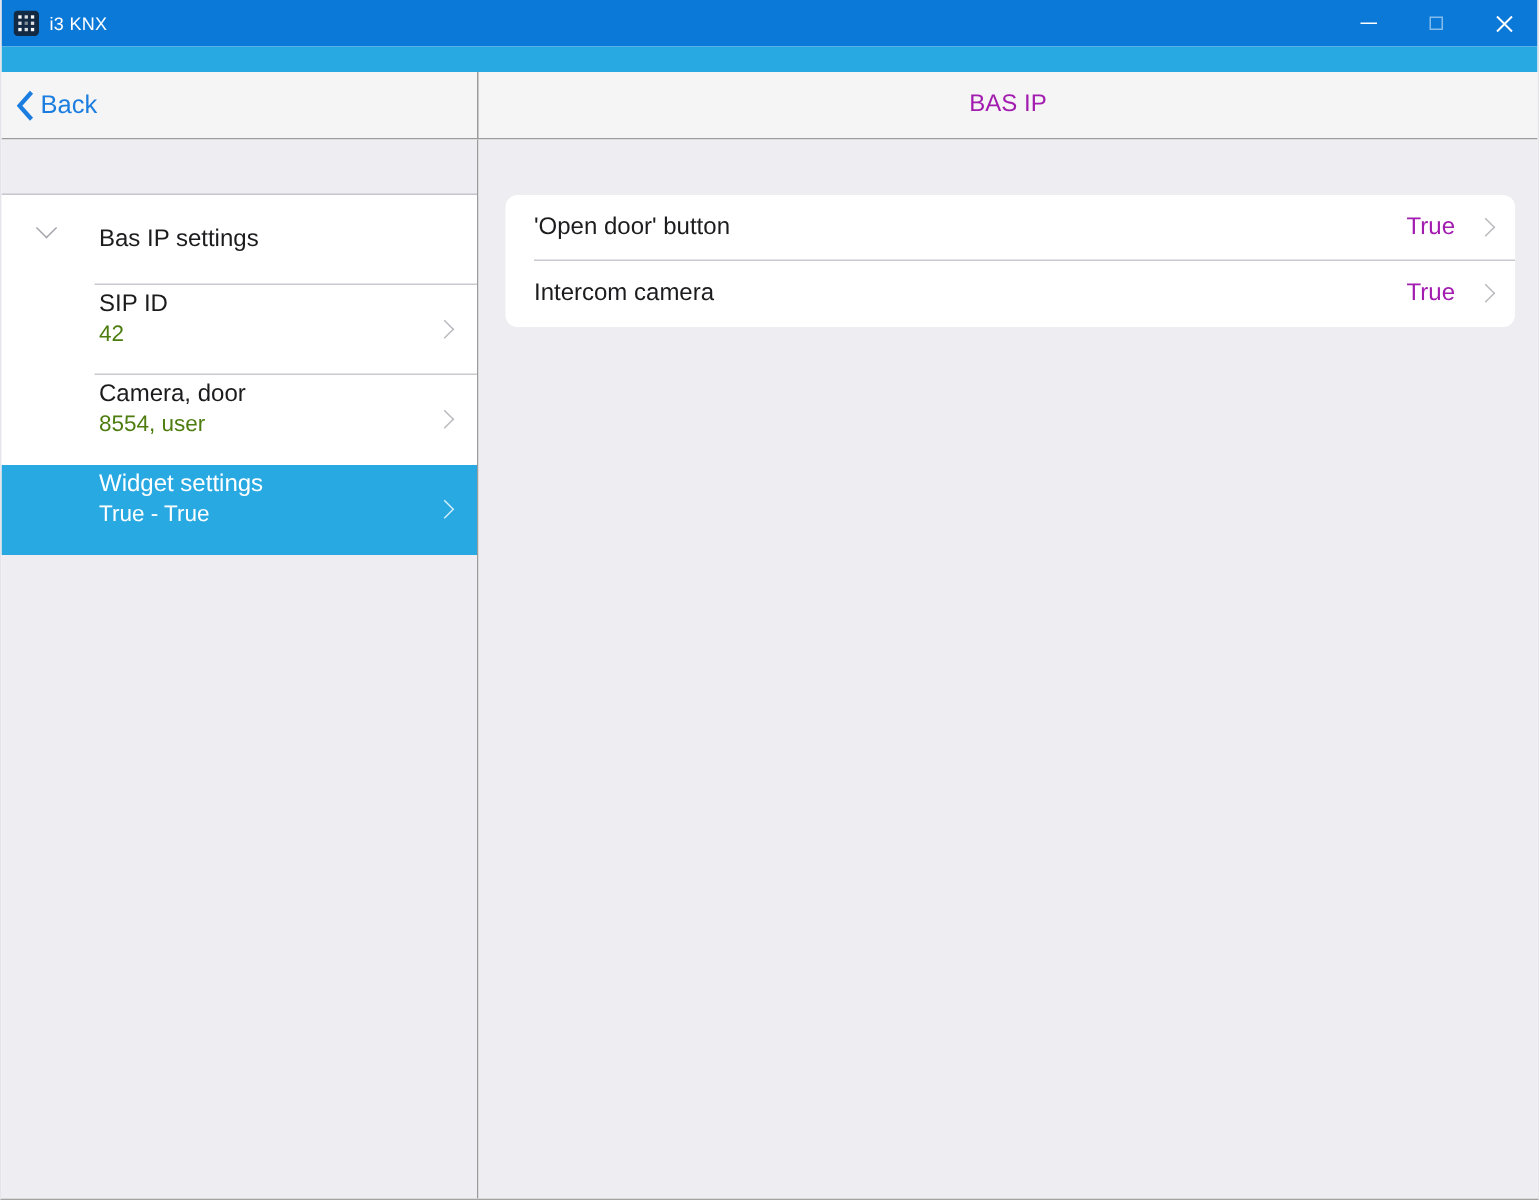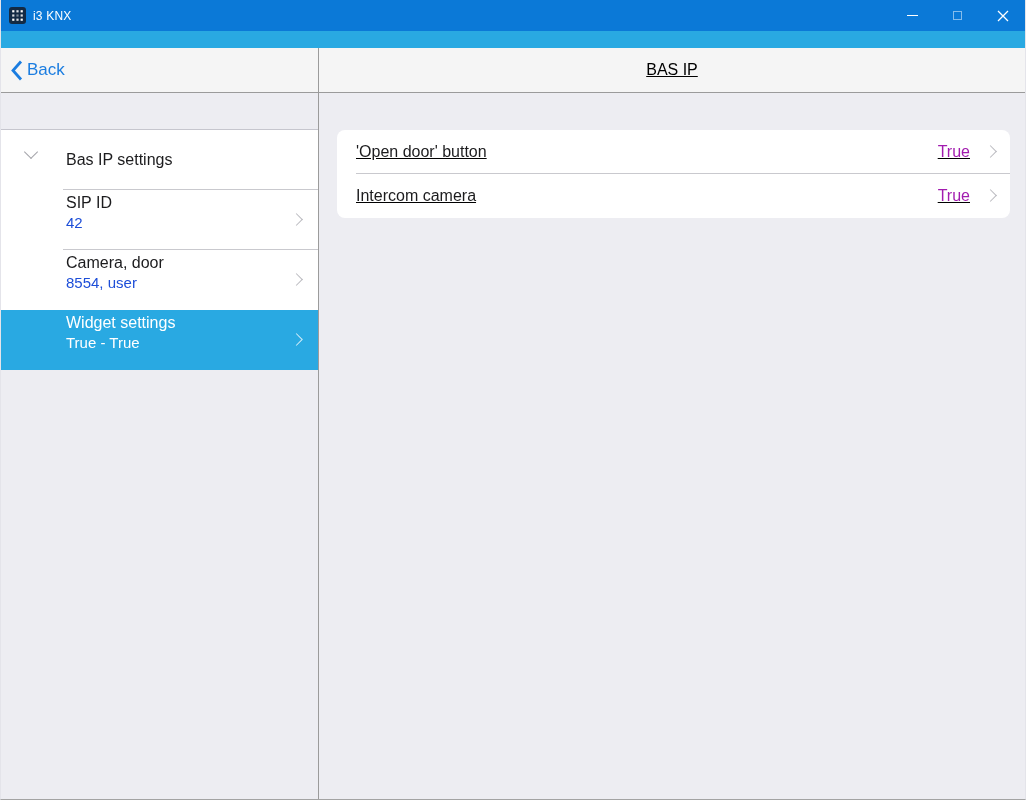--- a/index.html
+++ b/index.html
@@ -29,42 +29,42 @@
   .accent-strip{height:17px;flex:0 0 17px;background:#29a9e2;}
   
   .nav-header{
     height:45px;flex:0 0 45px;background:#f5f5f5;display:flex;
     border-bottom:1px solid #9b9b9b;box-sizing:border-box;
   }
   .header-left{width:318px;flex:0 0 318px;border-right:1px solid #9b9b9b;
     display:flex;align-items:center;padding-left:10px;box-sizing:border-box;}
   .back-btn{display:flex;align-items:center;gap:4px;color:#1b7de0;font-size:17px;cursor:pointer;}
   .header-right{flex:1;display:flex;align-items:center;justify-content:center;
-    font-size:16px;color:#000000;text-decoration:underline;}
+    font-size:16px;color:#a21caf;}
   
   .content{flex:1;display:flex;min-height:0;}
   .sidebar{width:318px;flex:0 0 318px;background:#ededf2;border-right:1px solid #9b9b9b;box-sizing:border-box;}
   .sidebar-spacer{height:37px;border-bottom:1px solid #c6c6ce;box-sizing:border-box;}
   .side-row{position:relative;height:60px;background:#ffffff;cursor:pointer;}
   .side-row.group{display:flex;align-items:center;padding-left:65px;box-sizing:border-box;
     font-size:16px;color:#1c1c1e;}
   .side-row.item{padding:2px 0 0 65px;box-sizing:border-box;}
   .side-row .t{font-size:16px;color:#1c1c1e;line-height:21px;}
-  .side-row .s{font-size:15px;color:#1d4ed8;line-height:20px;}
+  .side-row .s{font-size:15px;color:#4d7c0f;line-height:20px;}
   .side-row.sep::after{content:"";position:absolute;left:62px;right:0;bottom:0;height:1px;background:#c9c9ce;}
   .side-row.selected{background:#29a9e2;}
   .side-row.selected .t,.side-row.selected .s{color:#ffffff;}
   
   .chev-right{position:absolute;right:17px;top:50%;width:8px;height:8px;margin-top:-5px;
     border-top:1.6px solid #b9b9bf;border-right:1.6px solid #b9b9bf;transform:rotate(45deg);}
   .side-row.selected .chev-right{border-color:rgba(255,255,255,.8);}
   .expander{position:absolute;left:25px;top:17px;width:9px;height:9px;
     border-right:1.6px solid #a4a4aa;border-bottom:1.6px solid #a4a4aa;transform:rotate(45deg);cursor:pointer;}
   
-  .main{flex:1;background:#ededf2;padding:37px 15px 0 18px;box-sizing:border-box;text-decoration:underline;}
+  .main{flex:1;background:#ededf2;padding:37px 15px 0 18px;box-sizing:border-box;}
   .card{background:#ffffff;border-radius:8px;}
   .main-row{position:relative;height:44px;display:flex;align-items:center;
     padding:0 40px 0 19px;font-size:16px;color:#1c1c1e;cursor:pointer;}
   .main-row.sep::after{content:"";position:absolute;left:19px;right:0;bottom:0;height:1px;background:#c9c9ce;}
   .main-row .value{margin-left:auto;color:#a21caf;}
   .main-row .chev-right{right:15px;}
 </style>
 </head>
 <body>
 

